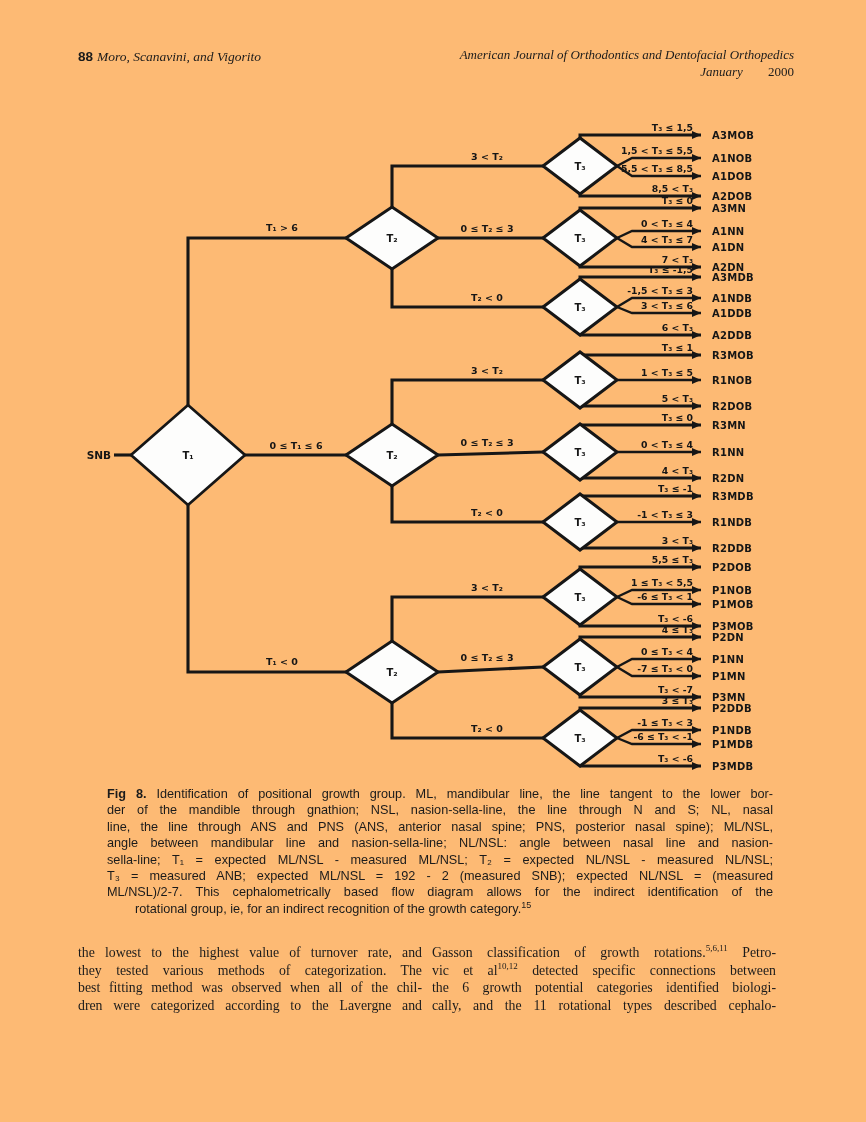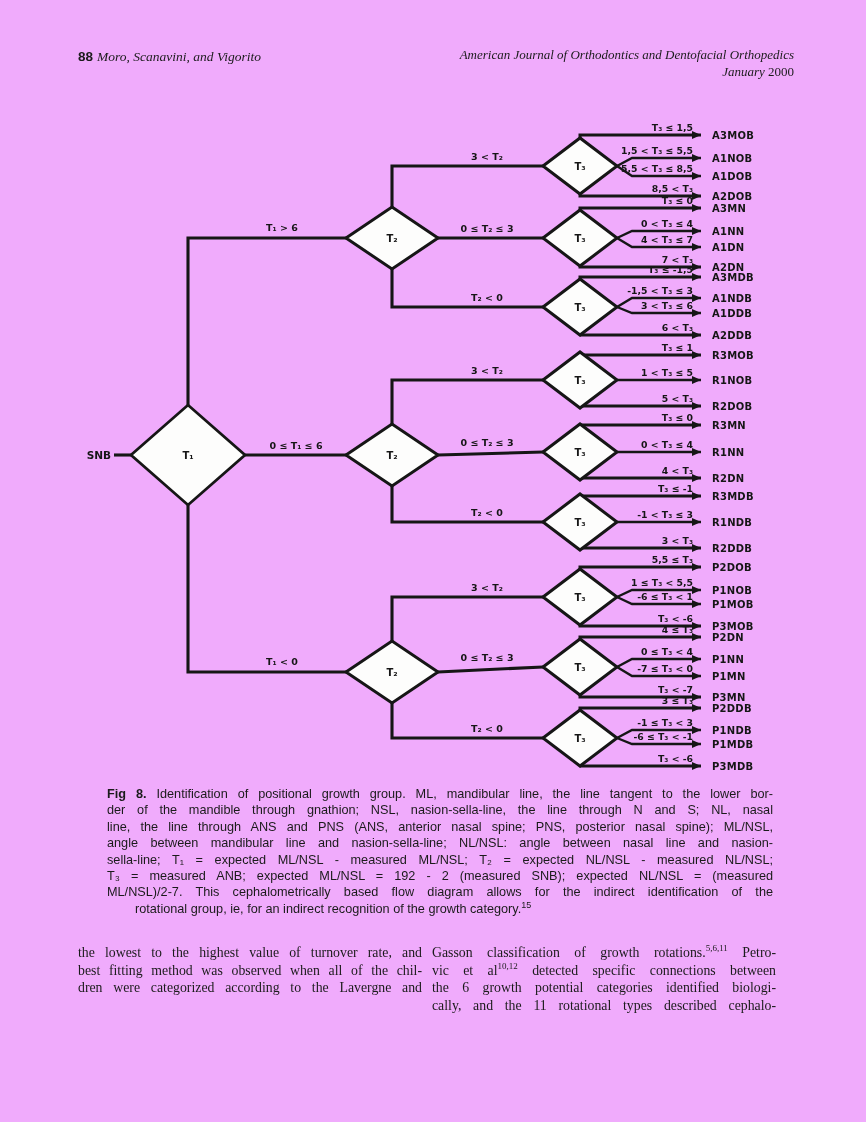--- a/index.html
+++ b/index.html
@@ -1,21 +1,21 @@
 <!DOCTYPE html>
 <html><head>
 <meta charset="utf-8">
 <style>
   html,body{margin:0;padding:0;background:#e8e8e8;}
-  .page{position:relative;width:866px;height:1122px;margin:0 auto;background:#f0abfc;color:#1b1b1b;overflow:hidden;}
+  .page{position:relative;width:866px;height:1122px;margin:0 auto;background:#fdba74;color:#1b1b1b;overflow:hidden;}
   .header{position:absolute;left:78px;right:72px;top:47px;display:flex;justify-content:space-between;align-items:flex-start;}
   .pagenum{font-family:"Liberation Sans",sans-serif;font-weight:bold;font-size:13.5px;}
   .authors{font-family:"Liberation Serif",serif;font-style:italic;font-size:13.5px;}
   .h-right{text-align:right;font-family:"Liberation Serif",serif;font-style:italic;font-size:13px;line-height:16.5px;}
-  .yr{font-style:normal;}
+  .yr{font-style:normal;margin-left:22px;}
   svg#diagram{position:absolute;left:0;top:0;}
   svg text{font-family:"DejaVu Sans",sans-serif;fill:#161616;}
   .dia{fill:#fdfdfc;stroke:#161616;}
   .trunk{fill:none;stroke:#161616;stroke-width:3.1;}
   .oline{fill:none;stroke:#161616;}
   .cond{font-size:9.3px;font-weight:bold;}
   .result{font-size:10px;font-weight:bold;letter-spacing:.25px;}
   .dlabel{font-size:10px;font-weight:bold;}
   .branchlabel{font-size:9.5px;font-weight:bold;}
   .rootlabel{font-size:10.5px;font-weight:bold;}
@@ -212,20 +212,21 @@
       <div class="jline">angle between mandibular line and nasion-sella-line; NL/NSL: angle between nasal line and nasion-</div>
       <div class="jline">sella-line; T₁ = expected ML/NSL - measured ML/NSL; T₂ = expected NL/NSL - measured NL/NSL;</div>
       <div class="jline">T₃ = measured ANB; expected ML/NSL = 192 - 2 (measured SNB); expected NL/NSL = (measured</div>
       <div class="jline">ML/NSL)/2-7. This cephalometrically based flow diagram allows for the indirect identification of the</div>
       <div class="jline last">rotational group, ie, for an indirect recognition of the growth category.<sup>15</sup></div>
     </div>
 
   <div class="columns">
     <div class="col" id="col-left">
         <div class="jline">the lowest to the highest value of turnover rate, and</div>
+        <div class="jline">they tested various methods of categorization. The</div>
         <div class="jline">best fitting method was observed when all of the chil-</div>
         <div class="jline">dren were categorized according to the Lavergne and</div>
       </div>
     <div class="col" id="col-right">
         <div class="jline">Gasson classification of growth rotations.<sup>5,6,11</sup> Petro-</div>
         <div class="jline">vic et al<sup>10,12</sup> detected specific connections between</div>
         <div class="jline">the 6 growth potential categories identified biologi-</div>
         <div class="jline">cally, and the 11 rotational types described cephalo-</div>
       </div>
   </div>

